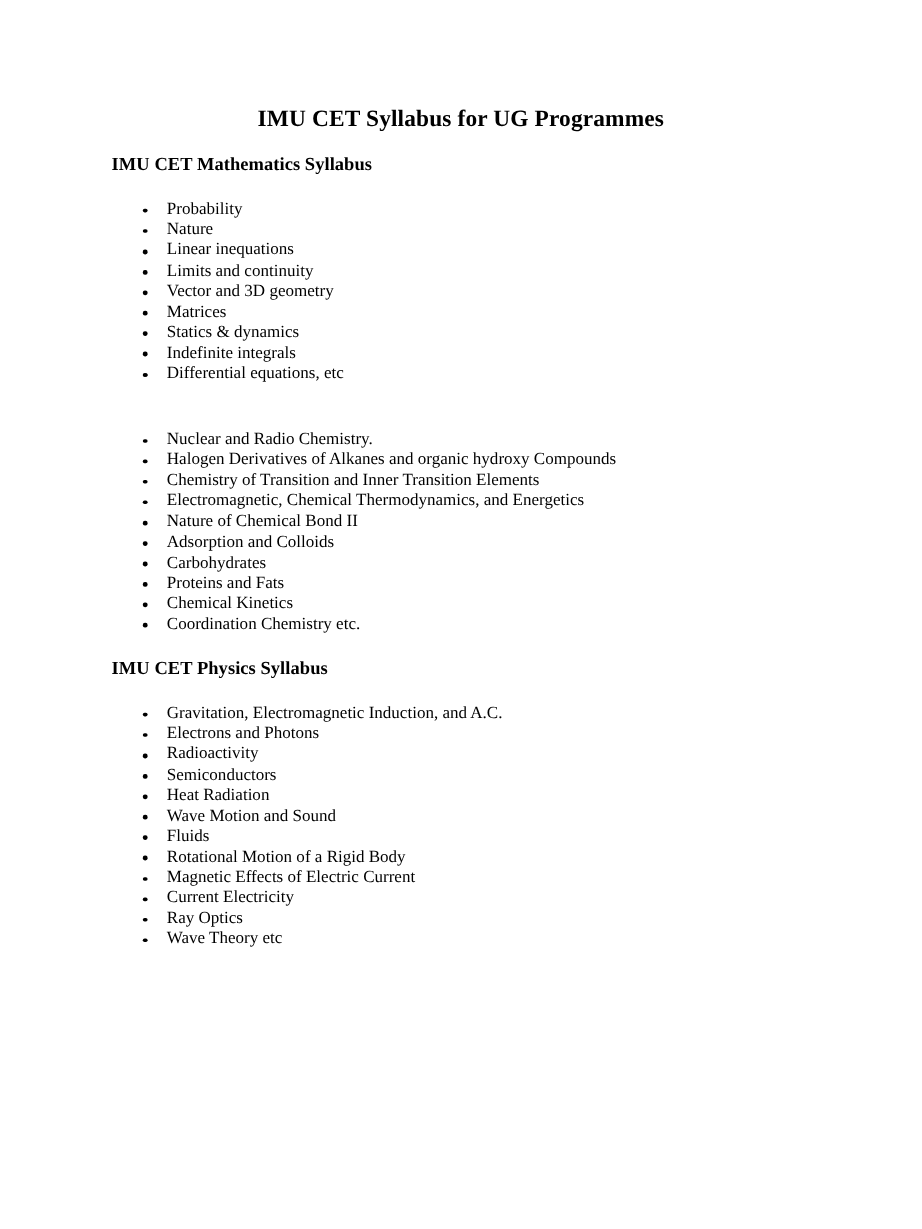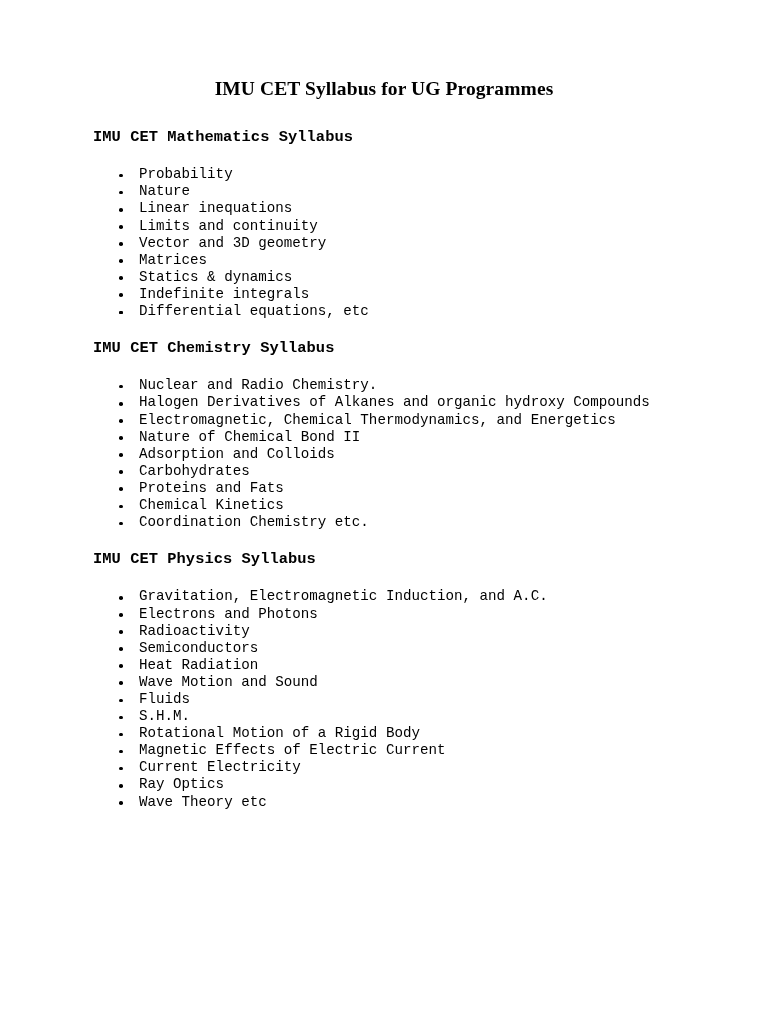--- a/index.html
+++ b/index.html
@@ -19,35 +19,34 @@
     width: 768px;
     height: 1024px;
     box-sizing: border-box;
     padding: 0;
     overflow: hidden;
   }
   .doc-title {
     margin: 0;
     padding: 0;
     position: absolute;
-    top: 77px;
+    top: 88px;
     left: 0;
     width: 768px;
     text-align: center;
     font-size: 19.5px;
     font-weight: bold;
     letter-spacing: 0.1px;
     line-height: 1.2;
   }
   .content {
     position: absolute;
     top: 128px;
     left: 93px;
     width: 600px;
-    font-family: Liberation Mono, monospace;
   }
   .section {
     margin: 0;
   }
   .section + .section {
     margin-top: 19px;
   }
   .section-heading {
     margin: 0;
     padding: 0;
@@ -131,29 +130,32 @@
           <span class="bullet-dot"></span>
         </li>
         <li class="bullet-item">
           <span class="bullet-dot"></span>
           <span class="bullet-text">Differential equations, etc</span>
         </li>
       </ul>
     </div>
 
     <div class="section">
-      <h2 class="section-heading">IMU CET Chemistry Syllabus</h2>
       <ul class="bullet-list">
         <li class="bullet-item">
           <span class="bullet-dot"></span>
           <span class="bullet-text">Nuclear and Radio Chemistry.</span>
         </li>
         <li class="bullet-item">
           <span class="bullet-dot"></span>
           <span class="bullet-text">Halogen Derivatives of Alkanes and organic hydroxy Compounds</span>
+        </li>
+        <li class="bullet-item">
+          <span class="bullet-dot"></span>
+          <span class="bullet-text">Chemistry of Transition and Inner Transition Elements</span>
         </li>
         <li class="bullet-item">
           <span class="bullet-dot"></span>
           <span class="bullet-text">Electromagnetic, Chemical Thermodynamics, and Energetics</span>
         </li>
         <li class="bullet-item">
           <span class="bullet-dot"></span>
           <span class="bullet-text">Nature of Chemical Bond II</span>
         </li>
         <li class="bullet-item">
@@ -205,24 +207,20 @@
         <li class="bullet-item">
           <span class="bullet-dot"></span>
           <span class="bullet-text">Wave Motion and Sound</span>
         </li>
         <li class="bullet-item">
           <span class="bullet-dot"></span>
           <span class="bullet-text">Fluids</span>
         </li>
         <li class="bullet-item">
           <span class="bullet-dot"></span>
-          <span class="bullet-text">S.H.M.</span>
-        </li>
-        <li class="bullet-item">
-          <span class="bullet-dot"></span>
           <span class="bullet-text">Rotational Motion of a Rigid Body</span>
         </li>
         <li class="bullet-item">
           <span class="bullet-dot"></span>
           <span class="bullet-text">Magnetic Effects of Electric Current</span>
         </li>
         <li class="bullet-item">
           <span class="bullet-dot"></span>
           <span class="bullet-text">Current Electricity</span>
         </li>

